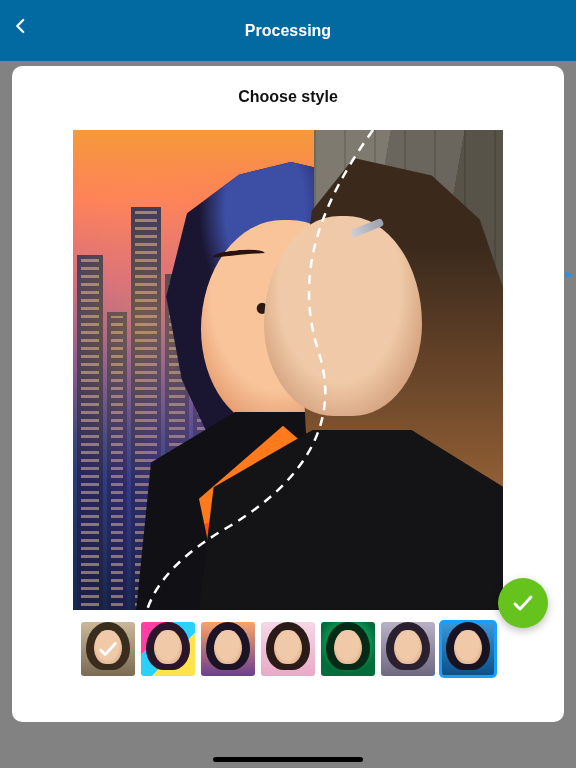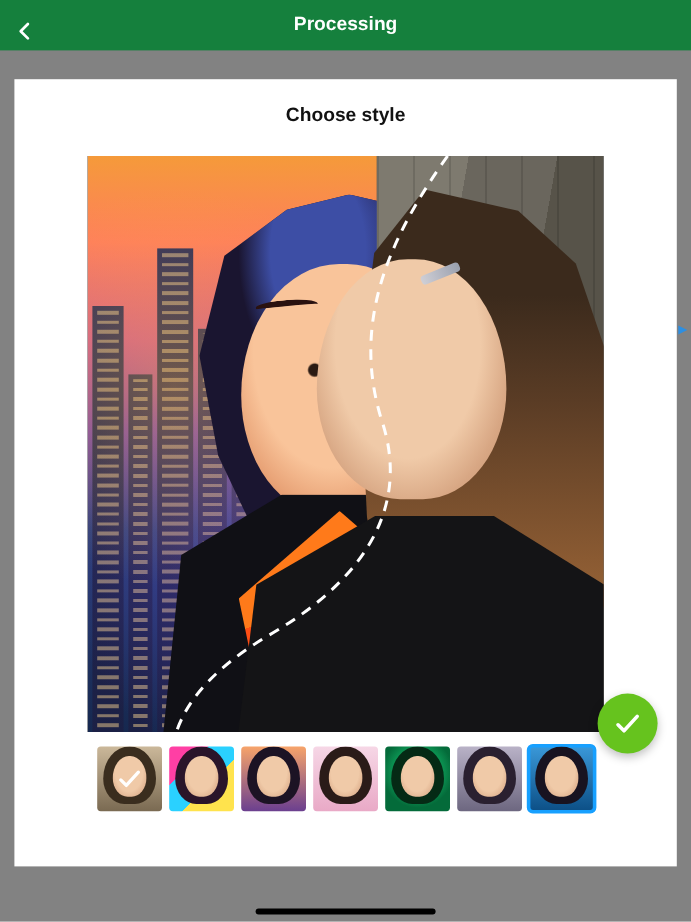--- a/index.html
+++ b/index.html
@@ -1,30 +1,30 @@
 <!DOCTYPE html>
 <html><head>
 <meta charset="utf-8">
 <style>
   * { box-sizing: border-box; margin: 0; padding: 0; }
   html, body { width: 576px; height: 768px; overflow: hidden; font-family: -apple-system, Helvetica, Arial, sans-serif; }
   body { background: #828282; position: relative; }
 
   .navbar {
-    position: absolute; left: 0; right: 0; top: 0; height: 42px;
-    background: #15803d;
+    position: absolute; left: 0; right: 0; top: 0; height: 61px;
+    background: #0369a1;
     display: flex; align-items: center; justify-content: center;
   }
   .nav-back { position: absolute; left: 12px; top: 0; height: 52px; display: flex; align-items: center; color: #fff; }
   .nav-back svg { width: 18px; height: 28px; }
   .nav-title { color: #fff; font-size: 16px; font-weight: 600; }
 
   .sheet {
     position: absolute; left: 12px; right: 12px; top: 66px; bottom: 46px;
-    background: #fff; border-radius: 0;
+    background: #fff; border-radius: 10px;
     display: flex; flex-direction: column; align-items: center;
     padding-top: 22px;
   }
   .sheet-title { font-size: 16px; font-weight: 600; color: #111; }
 
   .preview {
     margin-top: 24px;
     width: 430px; height: 480px;
     position: relative; overflow: hidden;
     background: #333;

